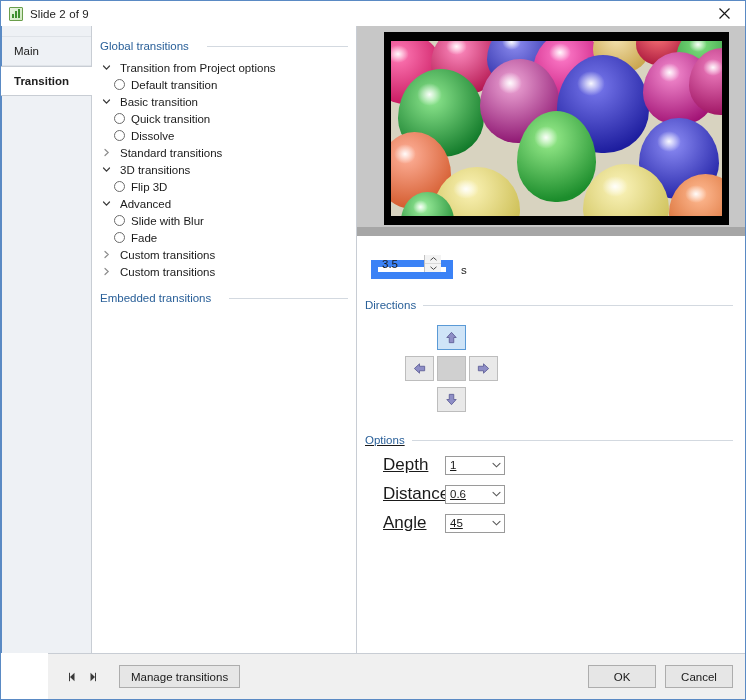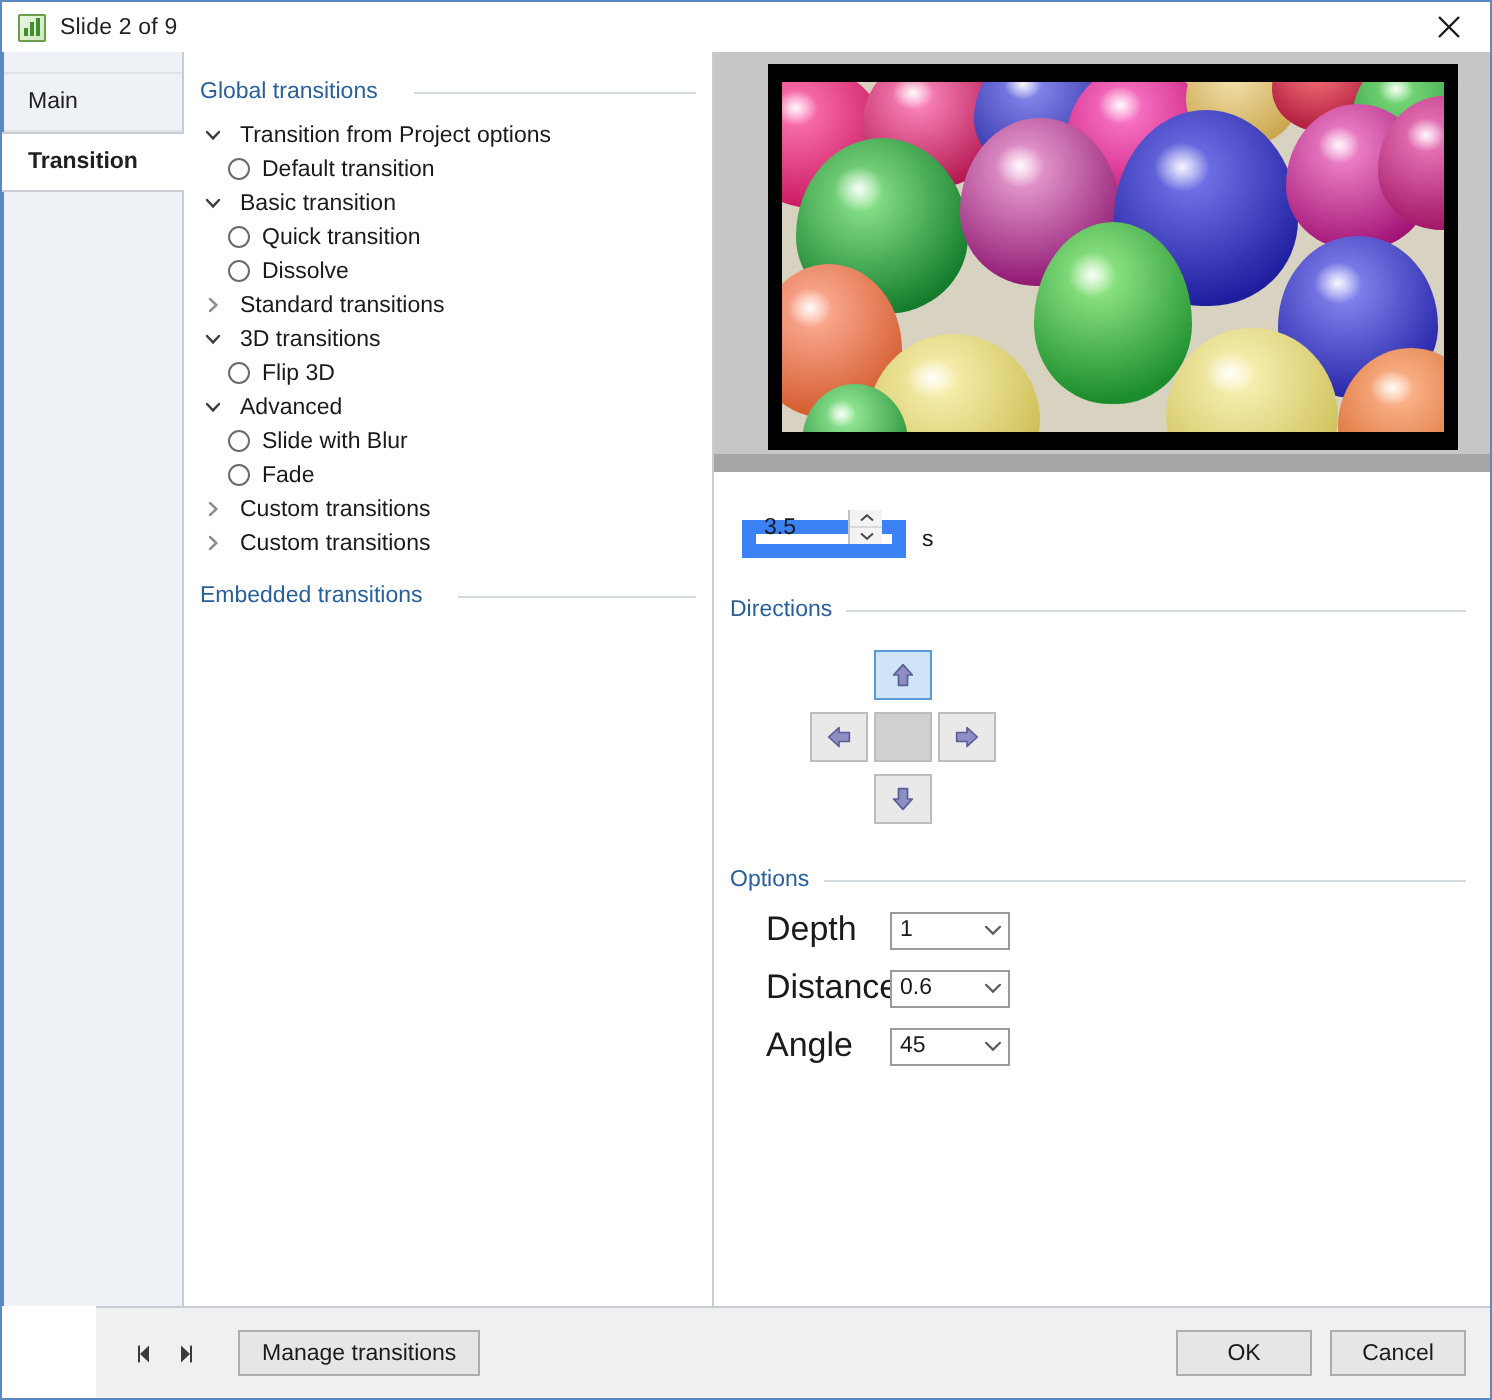--- a/index.html
+++ b/index.html
@@ -354,21 +354,21 @@
   .dirbtn.center {
     background: #d0d0d0;
     border: 1px solid #bdbdbd;
   }
   .d-up   { left: 32px; top: 0; }
   .d-left { left: 0;    top: 31px; }
   .d-ctr  { left: 32px; top: 31px; }
   .d-right{ left: 64px; top: 31px; }
   .d-down { left: 32px; top: 62px; }
 
-  .options-block { margin-top: 16px; }
+  .options-block { margin-top: 16px; text-decoration: underline; }
   .opt-row {
     display: flex;
     align-items: center;
     margin: 9px 0 0 18px;
   }
   .opt-label {
     width: 62px;
     font-size: 17px;
     color: #1a1a1a;
   }

